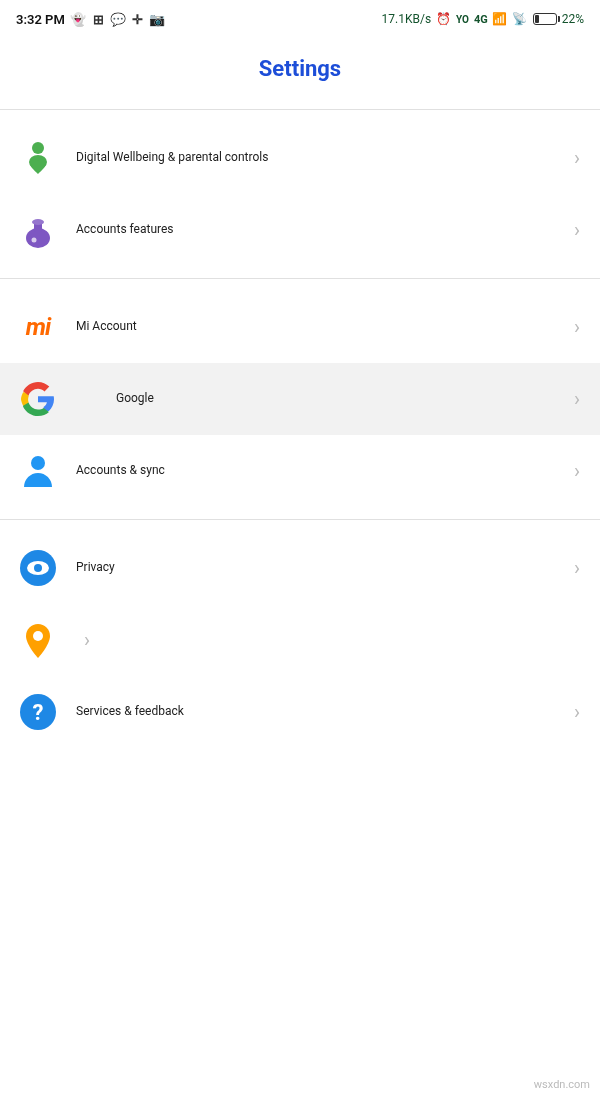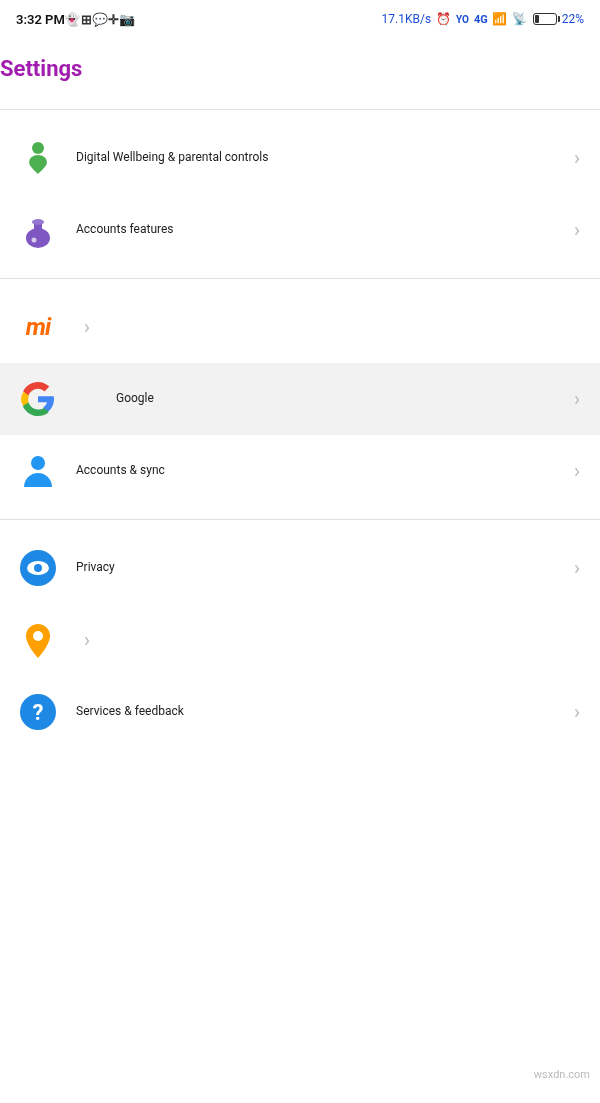--- a/index.html
+++ b/index.html
@@ -19,35 +19,35 @@
       display: flex;
       justify-content: space-between;
       align-items: center;
       padding: 8px 16px 6px 16px;
       background: #fff;
       height: 36px;
     }
     .status-left {
       display: flex;
       align-items: center;
-      gap: 0;
+      gap: 6px;
       font-size: 13px;
       font-weight: 600;
       color: #111;
     }
     .status-icon {
       font-size: 13px;
       color: #333;
     }
     .status-right {
       display: flex;
       align-items: center;
       gap: 5px;
       font-size: 12px;
-      color: #1d4ed8;
+      color: #14532d;
     }
     .battery-bar {
       display: inline-flex;
       align-items: center;
       border: 1.5px solid #333;
       border-radius: 3px;
       width: 24px;
       height: 12px;
       padding: 1px;
       position: relative;
@@ -64,24 +64,25 @@
       top: 50%;
       transform: translateY(-50%);
       width: 2px;
       height: 6px;
       background: #333;
       border-radius: 0 1px 1px 0;
     }
 
     
     .page-title {
+      text-align: center;
       font-size: 22px;
       font-weight: 700;
       padding: 20px 0 24px 0;
-      color: #a21caf;
+      color: #1d4ed8;
     }
 
     
     .divider {
       height: 1px;
       background: #e0e0e0;
       margin: 4px 0;
     }
 
     
@@ -172,21 +173,21 @@
       align-items: center;
       justify-content: center;
       color: white;
       font-size: 22px;
       font-weight: 700;
     }
 
     
     .watermark {
       position: fixed;
-      bottom: 22px;
+      bottom: 12px;
       right: 10px;
       font-size: 11px;
       color: #bbb;
     }
   </style>
 </head>
 <body>
 
 <div class="status-bar">
   <div class="status-left">
@@ -253,20 +254,21 @@
 
 </div>
 <div class="divider"></div>
 
 <div class="section">
 
   <div class="menu-item">
     <div class="icon-wrap">
       <span class="icon-mi" style="font-size:24px;font-weight:700;color:#FF6900;font-style:italic;">mi</span>
     </div>
+    <span class="item-label">Mi Account</span>
     <span class="chevron">›</span>
   </div>
 
   <div class="menu-item active">
     <div class="icon-wrap">
 
       <svg width="34" height="34" viewBox="0 0 34 34">
         <path d="M33 17.4c0-1.1-.1-2.2-.3-3.2H17v6.1h8.9c-.4 2-1.6 3.7-3.3 4.8v4h5.3C30.7 26 33 22 33 17.4z" fill="#4285F4"></path>
         <path d="M17 34c4.5 0 8.2-1.5 11-4l-5.3-4c-1.5 1-3.4 1.6-5.7 1.6-4.4 0-8.1-3-9.4-7H2.1v4.1C4.9 30.3 10.6 34 17 34z" fill="#34A853"></path>
         <path d="M7.6 20.6c-.3-1-.5-2-.5-3.1s.2-2.1.5-3.1V10.3H2.1C.8 12.8 0 15.8 0 17s.8 4.2 2.1 6.7l5.5-3.1z" fill="#FBBC05"></path>

